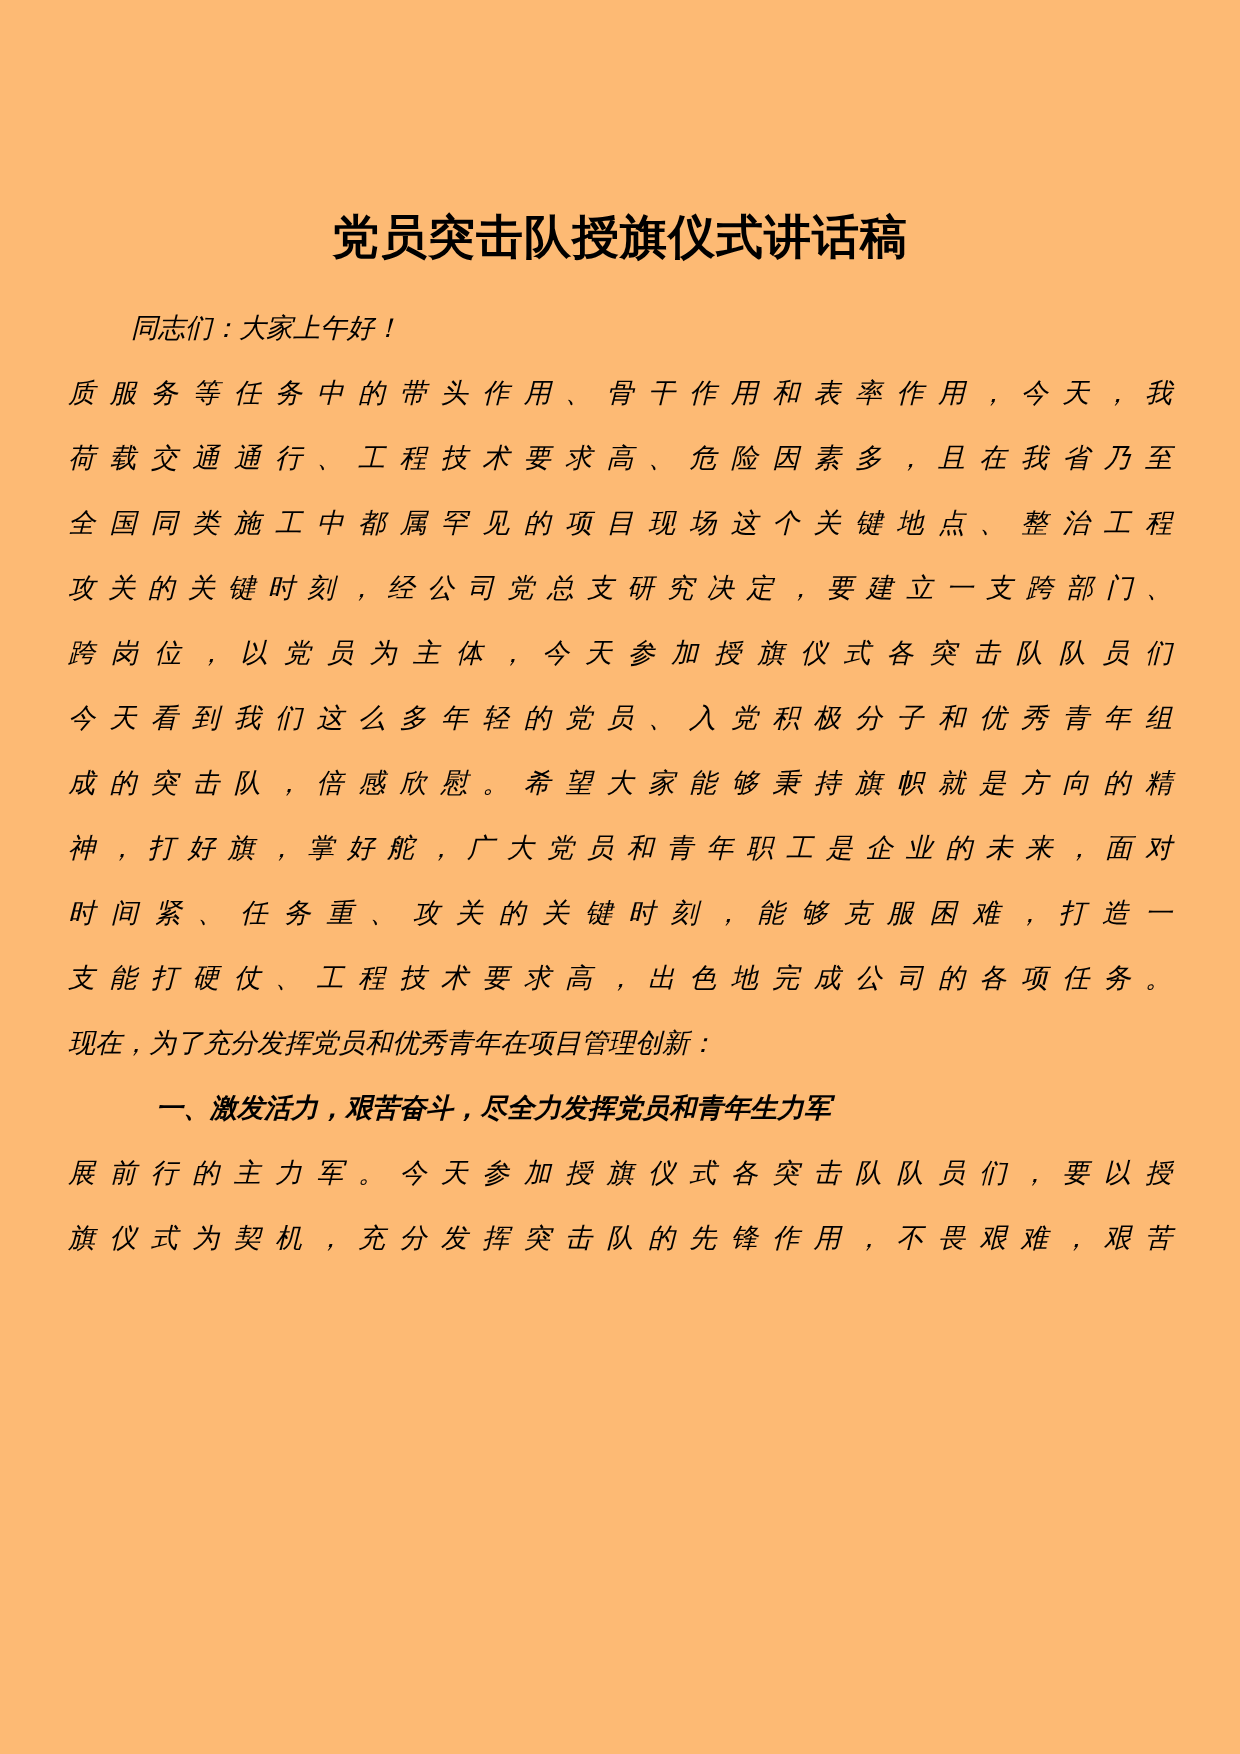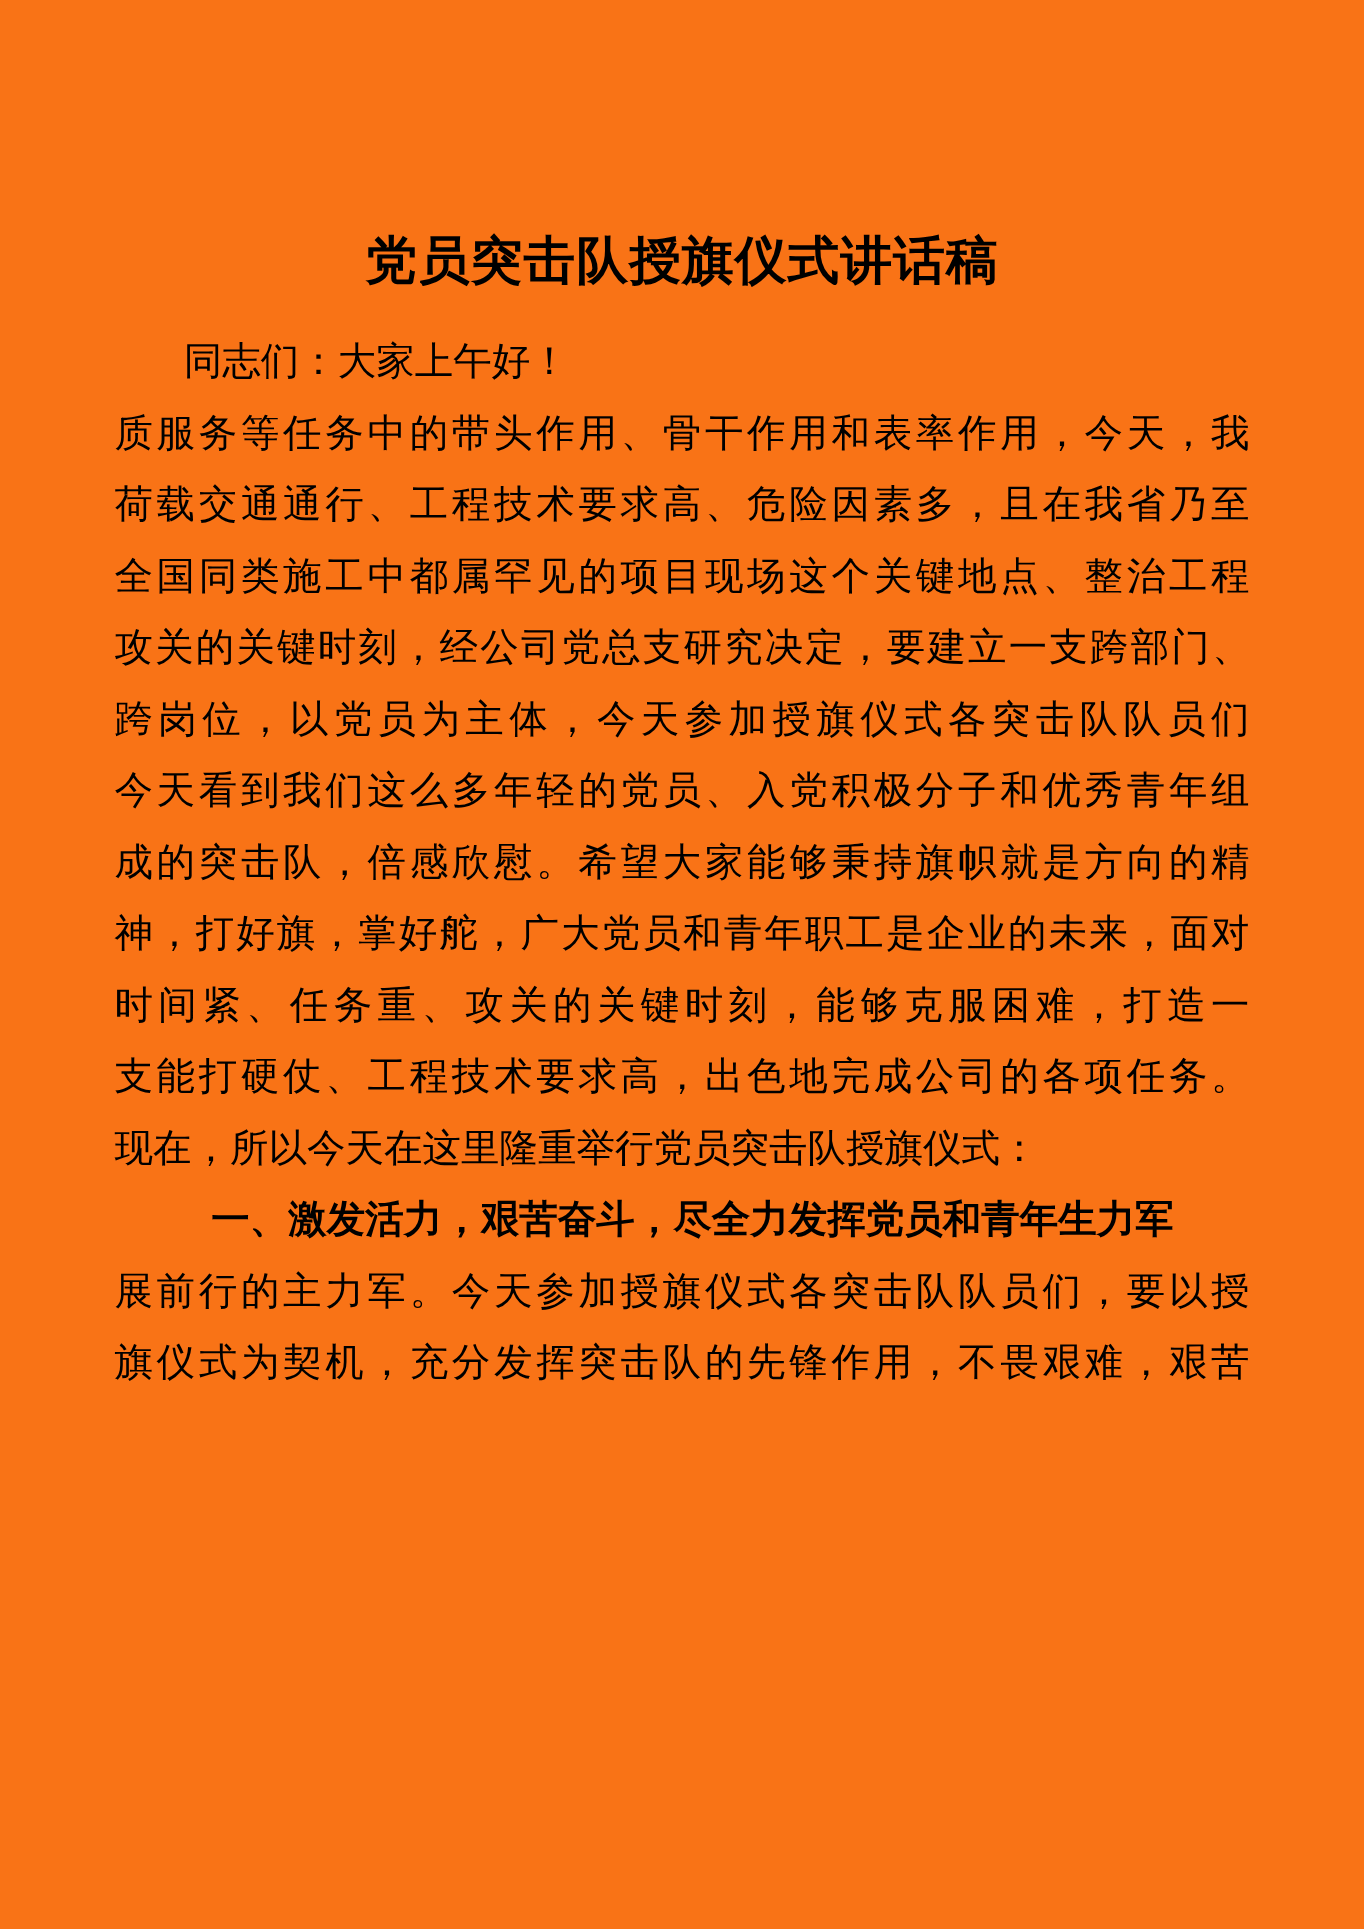--- a/index.html
+++ b/index.html
@@ -4,23 +4,23 @@
 <style>
   html, body {
     margin: 0;
     padding: 0;
     background: #ffffff;
   }
   .page {
     position: relative;
     width: 1240px;
     height: 1754px;
-    background: #f97316;
+    background: #fdba74;
     box-sizing: border-box;
-    padding: 0 104px;
+    padding: 0 68px;
     overflow: hidden;
     font-family: "Liberation Sans", sans-serif;
     color: #000000;
   }
   .doc-title {
     margin: 0;
     padding-top: 206px;
     height: 62px;
     line-height: 62px;
     font-size: 47px;
@@ -28,24 +28,25 @@
     text-align: center;
     letter-spacing: 1px;
     white-space: nowrap;
   }
   .doc-body {
     margin-top: 28px;
   }
   .line {
     height: 65px;
     line-height: 65px;
-    font-size: 35px;
+    font-size: 27px;
     font-weight: 400;
     word-break: break-all;
     color: #000000;
+    font-style: italic;
   }
   
   .fill {
     text-align: justify;
     text-align-last: justify;
   }
   
   .squeeze {
     letter-spacing: -0.75px;
   }
@@ -70,18 +71,18 @@
     <div class="line fill">质服务等任务中的带头作用、骨干作用和表率作用，今天，我</div>
     <div class="line fill">荷载交通通行、工程技术要求高、危险因素多，且在我省乃至</div>
     <div class="line fill">全国同类施工中都属罕见的项目现场这个关键地点、整治工程</div>
     <div class="line fill squeeze">攻关的关键时刻，经公司党总支研究决定，要建立一支跨部门、</div>
     <div class="line fill">跨岗位，以党员为主体，今天参加授旗仪式各突击队队员们</div>
     <div class="line fill">今天看到我们这么多年轻的党员、入党积极分子和优秀青年组</div>
     <div class="line fill">成的突击队，倍感欣慰。希望大家能够秉持旗帜就是方向的精</div>
     <div class="line fill">神，打好旗，掌好舵，广大党员和青年职工是企业的未来，面对</div>
     <div class="line fill">时间紧、任务重、攻关的关键时刻，能够克服困难，打造一</div>
     <div class="line fill">支能打硬仗、工程技术要求高，出色地完成公司的各项任务。</div>
-    <div class="line">现在，所以今天在这里隆重举行党员突击队授旗仪式：</div>
+    <div class="line">现在，为了充分发挥党员和优秀青年在项目管理创新：</div>
     <div class="line heading-line">一、激发活力，艰苦奋斗，尽全力发挥党员和青年生力军</div>
     <div class="line fill">展前行的主力军。今天参加授旗仪式各突击队队员们，要以授</div>
     <div class="line fill">旗仪式为契机，充分发挥突击队的先锋作用，不畏艰难，艰苦</div>
   </div>
 </div>
 
 </body></html>

